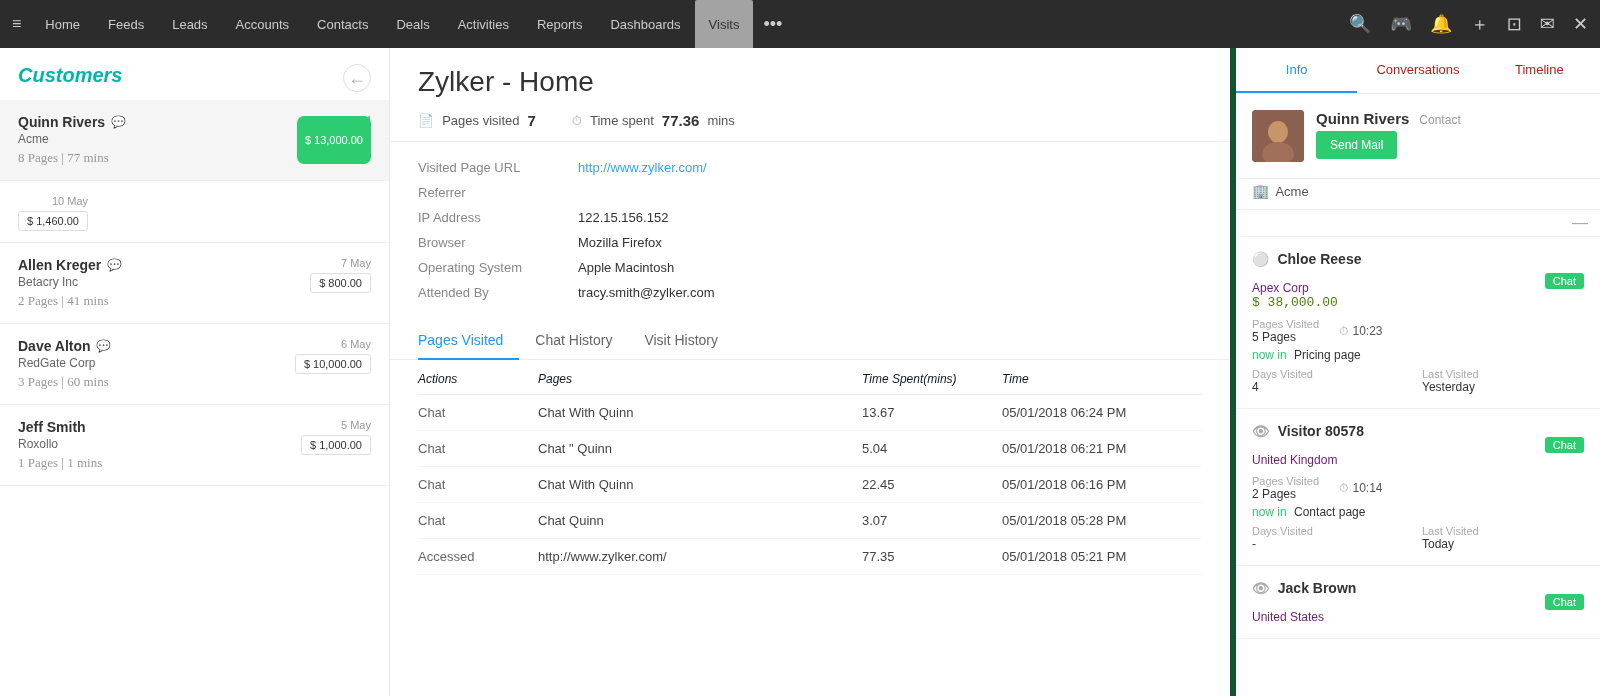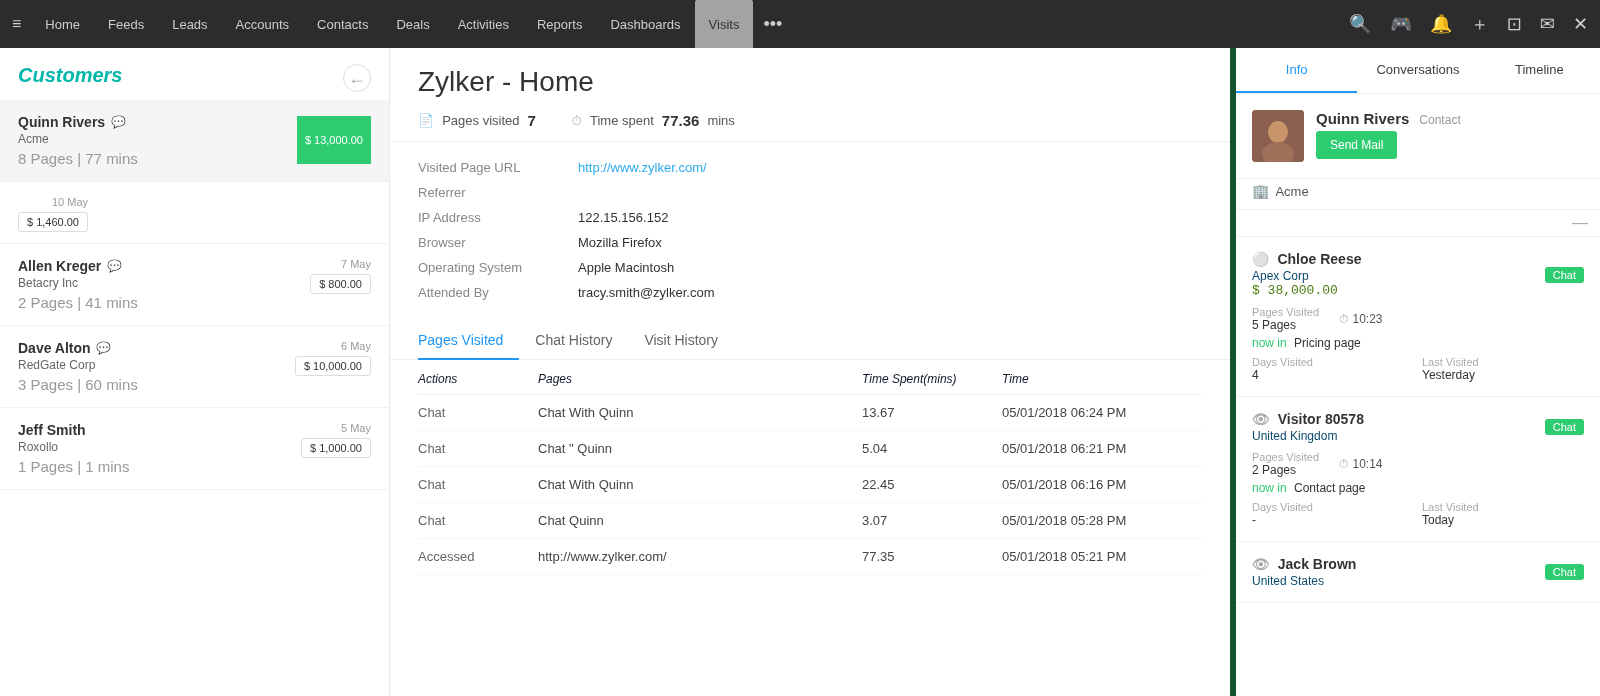--- a/index.html
+++ b/index.html
@@ -21,24 +21,24 @@
     .sidebar { width: 390px; min-width: 390px; border-right: 1px solid #e8e8e8; display: flex; flex-direction: column; overflow: hidden; }
     .sidebar-header { padding: 16px 18px 8px 18px; display: flex; align-items: flex-start; justify-content: space-between; }
     .sidebar-title { color: #00b8a9; font-size: 20px; font-style: italic; font-weight: 600; }
     .sidebar-back { color: #aaa; font-size: 18px; cursor: pointer; border: 1px solid #ddd; border-radius: 50%; width: 28px; height: 28px; display: flex; align-items: center; justify-content: center; }
     .sidebar-list { overflow-y: auto; flex: 1; }
     .customer-item { padding: 14px 18px; border-bottom: 1px solid #f0f0f0; display: flex; justify-content: space-between; align-items: flex-start; cursor: pointer; }
     .customer-item.active { background: #f5f5f5; }
     .customer-left {}
     .customer-name { font-size: 14px; font-weight: 600; color: #333; display: flex; align-items: center; gap: 6px; }
     .customer-company { font-size: 12px; color: #666; margin-top: 2px; }
-    .customer-meta { font-size: 15px; color: #999; margin-top: 4px; }
+    .customer-meta { font-size: 13px; color: #999; margin-top: 4px; font-family: Liberation Serif, serif; }
     .customer-right { text-align: right; }
     .customer-date { font-size: 11px; color: #999; margin-bottom: 6px; }
-    .badge-green { background: #2ecc71; color: #fff; font-size: 11px; padding: 18px 8px; border-radius: 0; white-space: nowrap; }
+    .badge-green { background: #2ecc71; color: #fff; font-size: 11px; padding: 18px 8px; border-radius: 7px; white-space: nowrap; }
     .badge-outline { background: #fff; color: #333; font-size: 11px; padding: 3px 8px; border-radius: 3px; border: 1px solid #ddd; white-space: nowrap; }
     .icon-chat { font-size: 12px; color: #aaa; }
 
     
     .center-panel { flex: 1; overflow-y: auto; padding: 0; background: #fff; }
     .center-header { padding: 18px 28px 12px 28px; border-bottom: 1px solid #eee; }
     .page-title-text { font-size: 28px; font-weight: 400; color: #333; }
     .stats-row { display: flex; align-items: center; gap: 36px; margin-top: 14px; }
     .stat-item { display: flex; align-items: center; gap: 8px; font-size: 13px; color: #555; }
     .stat-icon { color: #aaa; }
@@ -52,33 +52,33 @@
     .tab-item.active { color: #2196f3; border-bottom: 2px solid #2196f3; }
     .tab-item:first-child { padding-left: 0; }
     .table-section { padding: 0 28px; }
     .table-header { display: grid; grid-template-columns: 120px 1fr 140px 200px; padding: 12px 0 8px 0; border-bottom: 1px solid #eee; color: #0f172a; font-size: 12px; font-style: italic; }
     .table-row-data { display: grid; grid-template-columns: 120px 1fr 140px 200px; padding: 10px 0; border-bottom: 1px solid #f5f5f5; font-size: 13px; color: #444; align-items: center; }
     .table-row-data .col-action { color: #666; }
 
     
     .right-panel { width: 370px; min-width: 370px; border-left: 6px solid #14532d; display: flex; flex-direction: column; overflow: hidden; }
     .right-tabs { display: flex; border-bottom: 1px solid #eee; }
-    .right-tab { flex: 1; text-align: center; padding: 14px 0; font-size: 13px; color: #404040; cursor: pointer; border-bottom: 2px solid transparent; }
+    .right-tab { flex: 1; text-align: center; padding: 14px 0; font-size: 13px; color: #b91c1c; cursor: pointer; border-bottom: 2px solid transparent; }
     .right-tab.active { color: #2196f3; border-bottom: 2px solid #2196f3; }
     .contact-card { padding: 16px; display: flex; align-items: flex-start; gap: 12px; border-bottom: 1px solid #eee; }
     .avatar-img { width: 52px; height: 52px; background: linear-gradient(135deg, #a07060 0%, #7a5040 100%); border-radius: 4px; display: flex; align-items: center; justify-content: center; font-size: 22px; color: #fff; }
     .contact-info { flex: 1; }
     .contact-name { font-size: 15px; font-weight: 600; color: #333; }
     .contact-role { font-size: 12px; color: #999; margin-left: 6px; }
     .send-mail-btn { background: #2ecc71; color: #fff; border: none; padding: 7px 14px; border-radius: 3px; font-size: 12px; cursor: pointer; margin-top: 4px; }
     .visitor-list { overflow-y: auto; flex: 1; }
     .visitor-item { padding: 14px 16px; border-bottom: 1px solid #f0f0f0; }
     .visitor-item-header { display: flex; justify-content: space-between; align-items: center; }
     .visitor-name { font-size: 14px; font-weight: 600; color: #333; display: flex; align-items: center; gap: 8px; }
-    .visitor-company { font-size: 12px; color: #0c4a6e; margin-top: 2px; }
+    .visitor-company { font-size: 12px; color: #701a75; margin-top: 14px; }
     .visitor-amount { font-size: 13px; color: #4d7c0f; font-family: Liberation Mono, monospace; }
     .chat-badge { background: #2ecc71; color: #fff; font-size: 11px; padding: 2px 8px; border-radius: 3px; }
     .visitor-stat-label { color: #aaa; font-size: 11px; }
     .visitor-stat-value { color: #333; font-size: 12px; font-weight: 500; }
     .minimize-btn { color: #aaa; font-size: 16px; cursor: pointer; padding: 0 4px; }
   </style>
 </head>
 <body>
 
 <nav class="topnav">

